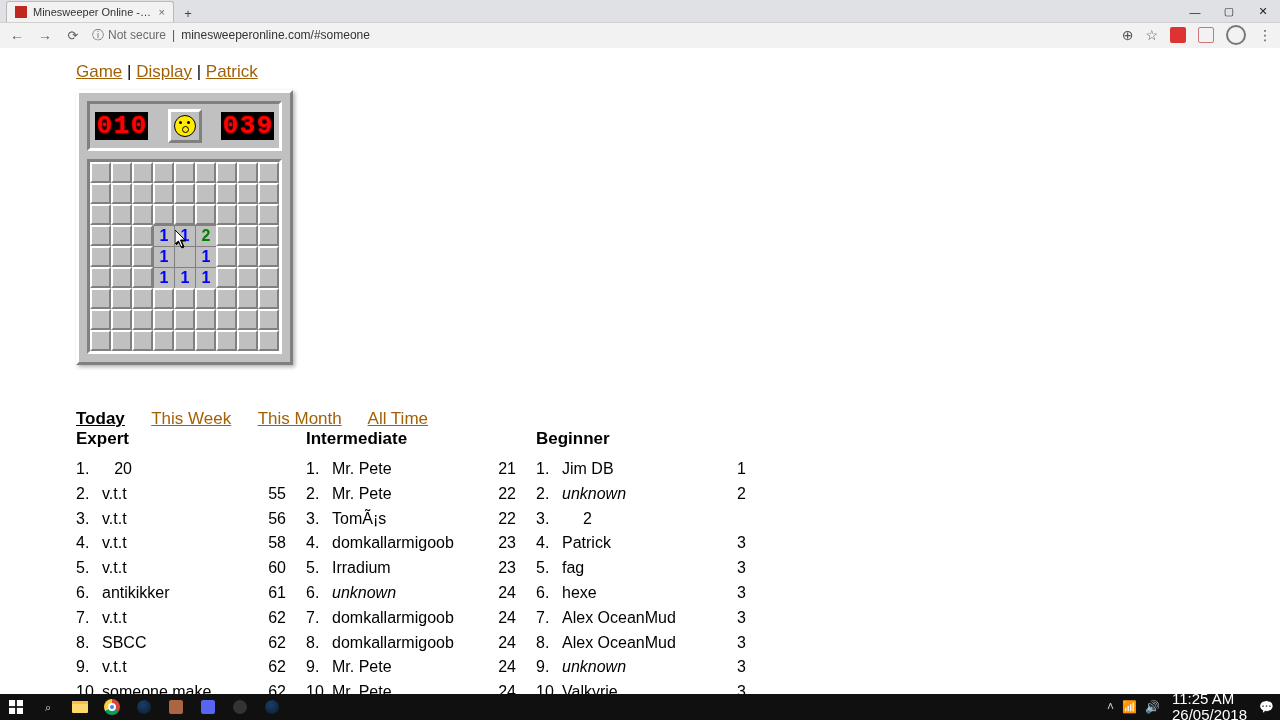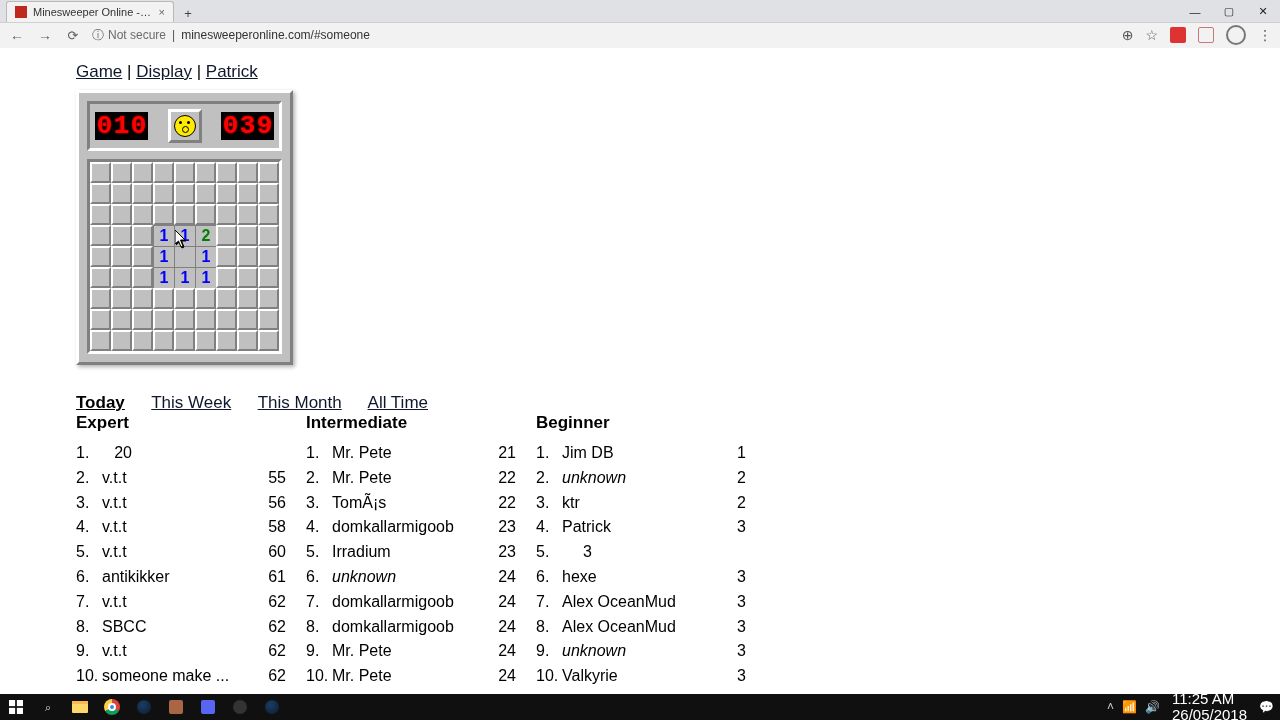--- a/index.html
+++ b/index.html
@@ -19,40 +19,40 @@
   .url-field{display:flex;align-items:center;gap:6px;font-size:12px;color:#555;flex:1}
   .url-field .insecure{display:flex;align-items:center;gap:4px;color:#6b6b6b}
   .url-text{color:#333}
   .addr-right{display:flex;align-items:center;gap:12px;color:#555;font-size:14px}
   .addr-right .ext{width:16px;height:16px;background:#d33;border-radius:2px}
   .addr-right .ext2{width:14px;height:14px;border:1px solid #c77;border-radius:2px}
   .addr-right .acct{width:16px;height:16px;border:2px solid #777;border-radius:50%}
   
   .page{padding:14px 0 0 76px}
   .top-links,.footer-links{font-size:17px}
-  .top-links a,.footer-links a,.lb-tabs a{color:#0f172a;text-decoration:underline;cursor:pointer}
+  .top-links a,.footer-links a,.lb-tabs a{color:#a16207;text-decoration:underline;cursor:pointer}
   .sep{color:#000}
   
   .ms-outer{margin-top:8px;display:inline-block;background:#c0c0c0;border:3px solid;border-color:#fff #808080 #808080 #fff;padding:8px;box-shadow:2px 2px 4px rgba(0,0,0,.3)}
   .ms-header{border:3px solid;border-color:#808080 #fff #fff #808080;padding:5px;display:flex;align-items:center;justify-content:space-between;margin-bottom:8px}
   .lcd{background:#000;padding:1px;display:flex}
   .lcd-digit{font-family:'Courier New',monospace;font-weight:bold;font-size:26px;color:#f00;width:17px;text-align:center;line-height:26px;text-shadow:0 0 2px #f00}
   .smiley{width:28px;height:28px;border:3px solid;border-color:#fff #808080 #808080 #fff;background:#c0c0c0;display:flex;align-items:center;justify-content:center}
   .smiley-face{width:20px;height:20px;border-radius:50%;background:#ffeb00;border:1px solid #000;position:relative}
   .smiley-face::before{content:"";position:absolute;width:3px;height:3px;background:#000;border-radius:50%;top:5px;left:4px;box-shadow:8px 0 0 #000}
   .smiley-face::after{content:"";position:absolute;width:8px;height:5px;border:1px solid #000;border-top:none;border-radius:0 0 8px 8px;bottom:3px;left:5px}
   .smiley.oh .smiley-face::after{width:5px;height:5px;border:1px solid #000;border-radius:50%;bottom:3px;left:7px}
   .ms-grid-wrap{border:3px solid;border-color:#808080 #fff #fff #808080}
   .ms-grid{display:grid;grid-template-columns:repeat(9,21px);grid-auto-rows:21px}
   .cell{width:21px;height:21px;box-sizing:border-box;font-family:Arial;font-weight:bold;font-size:16px;display:flex;align-items:center;justify-content:center;user-select:none}
   .cell.closed{background:#c0c0c0;border:2px solid;border-color:#fff #808080 #808080 #fff}
   .cell.open{background:#c0c0c0;border:1px solid #808080;border-right:none;border-bottom:none}
   .n1{color:#0000ff}.n2{color:#008000}
   
-  .lb-tabs{margin-top:28px;font-size:17px}
+  .lb-tabs{margin-top:44px;font-size:17px}
   .lb-tabs .active{color:#000;font-weight:bold}
   .lb-tabs span{margin-right:22px}
   .lb-cols{display:flex;gap:20px;}
   .lb-col{width:210px}
   .lb-col h3{margin:0 0 8px 0;font-size:17px;font-weight:bold}
   .lb-row{display:flex;font-size:16px;line-height:1.55}
   .lb-rank{width:26px}
   .lb-name{flex:1;white-space:nowrap;overflow:hidden;text-overflow:ellipsis}
   .lb-name.unk{font-style:italic}
   .lb-score{width:30px;text-align:right}
@@ -343,30 +343,30 @@
           <div class="lb-name">Jim DB</div>
           <div class="lb-score">1</div>
         </div>
         <div class="lb-row">
           <div class="lb-rank">2.</div>
           <div class="lb-name unk">unknown</div>
           <div class="lb-score">2</div>
         </div>
         <div class="lb-row">
           <div class="lb-rank">3.</div>
-          <div class="lb-name">ktr</div>
           <div class="lb-score">2</div>
         </div>
         <div class="lb-row">
           <div class="lb-rank">4.</div>
           <div class="lb-name">Patrick</div>
           <div class="lb-score">3</div>
         </div>
         <div class="lb-row">
           <div class="lb-rank">5.</div>
+          <div class="lb-name">fag</div>
           <div class="lb-score">3</div>
         </div>
         <div class="lb-row">
           <div class="lb-rank">6.</div>
           <div class="lb-name">hexe</div>
           <div class="lb-score">3</div>
         </div>
         <div class="lb-row">
           <div class="lb-rank">7.</div>
           <div class="lb-name">Alex OceanMud</div>

